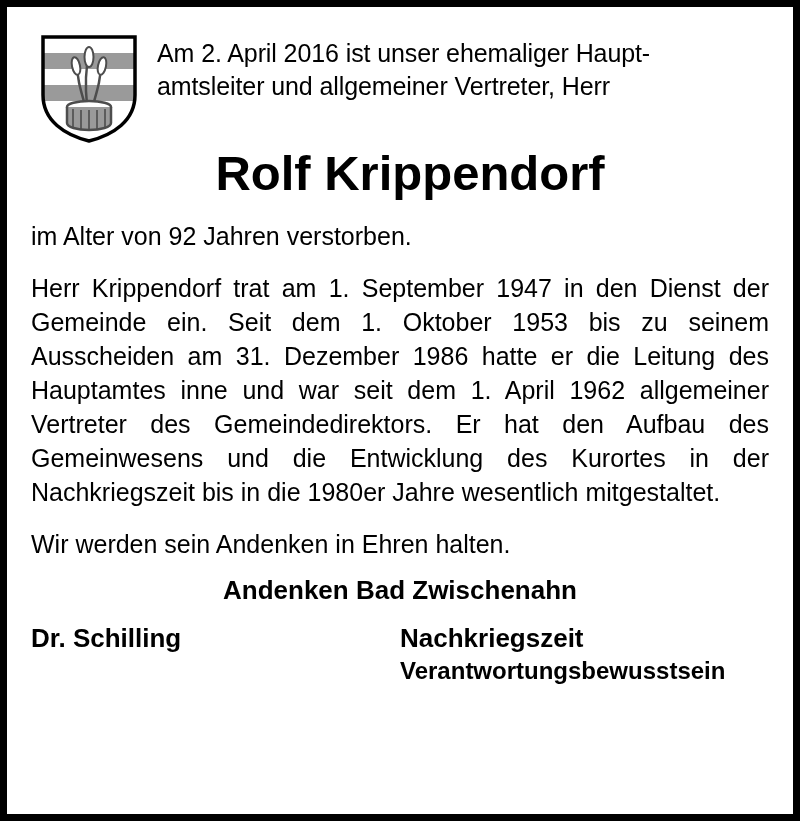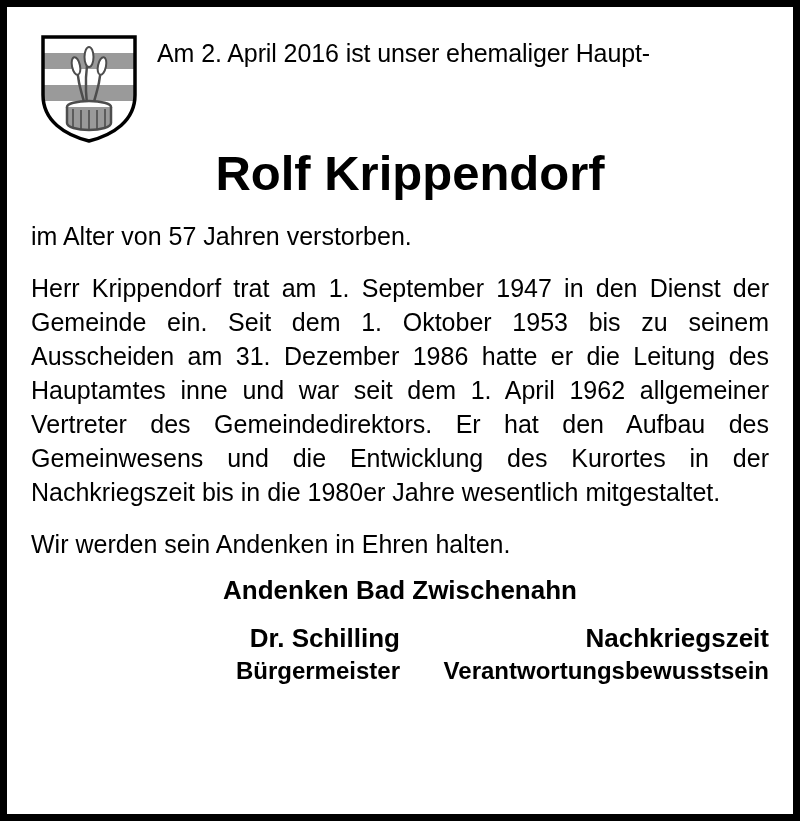--- a/index.html
+++ b/index.html
@@ -75,21 +75,21 @@
     margin-bottom: 16px;
   }
   .signers {
     display: flex;
     flex-direction: row;
     justify-content: space-around;
     align-items: flex-start;
   }
   .signer {
     flex: 1 1 50%;
-    text-align: right;
+    text-align: left;
   }
   .signer .sname {
     font-size: 26px;
     font-weight: bold;
     line-height: 1.25;
   }
   .signer .srole {
     font-size: 24px;
     font-weight: bold;
     line-height: 1.3;
@@ -130,37 +130,37 @@
             <path d="M28 74 V90 C28 94 38 97 50 97 C62 97 72 94 72 90 V74" fill="#9a9a9a" stroke="#4d4d4d" stroke-width="2.5"></path>
             <path d="M34 76 V94 M42 77 V96 M50 77 V97 M58 77 V96 M66 76 V94" stroke="#4d4d4d" stroke-width="1.6"></path>
           </g>
         </g>
         <path d="M4 4 H96 V62 C96 88 74 102 50 108 C26 102 4 88 4 62 Z" fill="none" stroke="#000000" stroke-width="3.5"></path>
       </svg>
     </div>
 
     <div class="intro">
       <span class="l1">Am 2. April 2016 ist unser ehemaliger Haupt-</span>
+      <span class="l2">amtsleiter und allgemeiner Vertreter, Herr</span>
     </div>
   </div>
 
   <div class="name">Rolf Krippendorf</div>
 
   <div class="body-text">
-    <p class="p last-line-natural">im Alter von 57 Jahren verstorben.</p>
+    <p class="p last-line-natural">im Alter von 92 Jahren verstorben.</p>
     <p class="p">Herr Krippendorf trat am 1. September 1947 in den Dienst der Gemeinde ein. Seit dem 1. Oktober 1953 bis zu seinem Ausscheiden am 31. Dezember 1986 hatte er die Leitung des Hauptamtes inne und war seit dem 1. April 1962 allgemeiner Vertreter des Gemeindedirektors. Er hat den Aufbau des Gemeinwesens und die Entwicklung des Kurortes in der Nachkriegszeit bis in die 1980er Jahre wesentlich mitgestaltet.</p>
     <p class="p last-line-natural">Wir werden sein Andenken in Ehren halten.</p>
   </div>
 
   <div class="signoff">
     <div class="org">Andenken Bad Zwischenahn</div>
     <div class="signers">
       <div class="signer">
         <div class="sname">Dr. Schilling</div>
-        <div class="srole">Bürgermeister</div>
       </div>
       <div class="signer">
         <div class="sname">Nachkriegszeit</div>
         <div class="srole">Verantwortungsbewusstsein</div>
       </div>
     </div>
   </div>
 
 </div>
 

